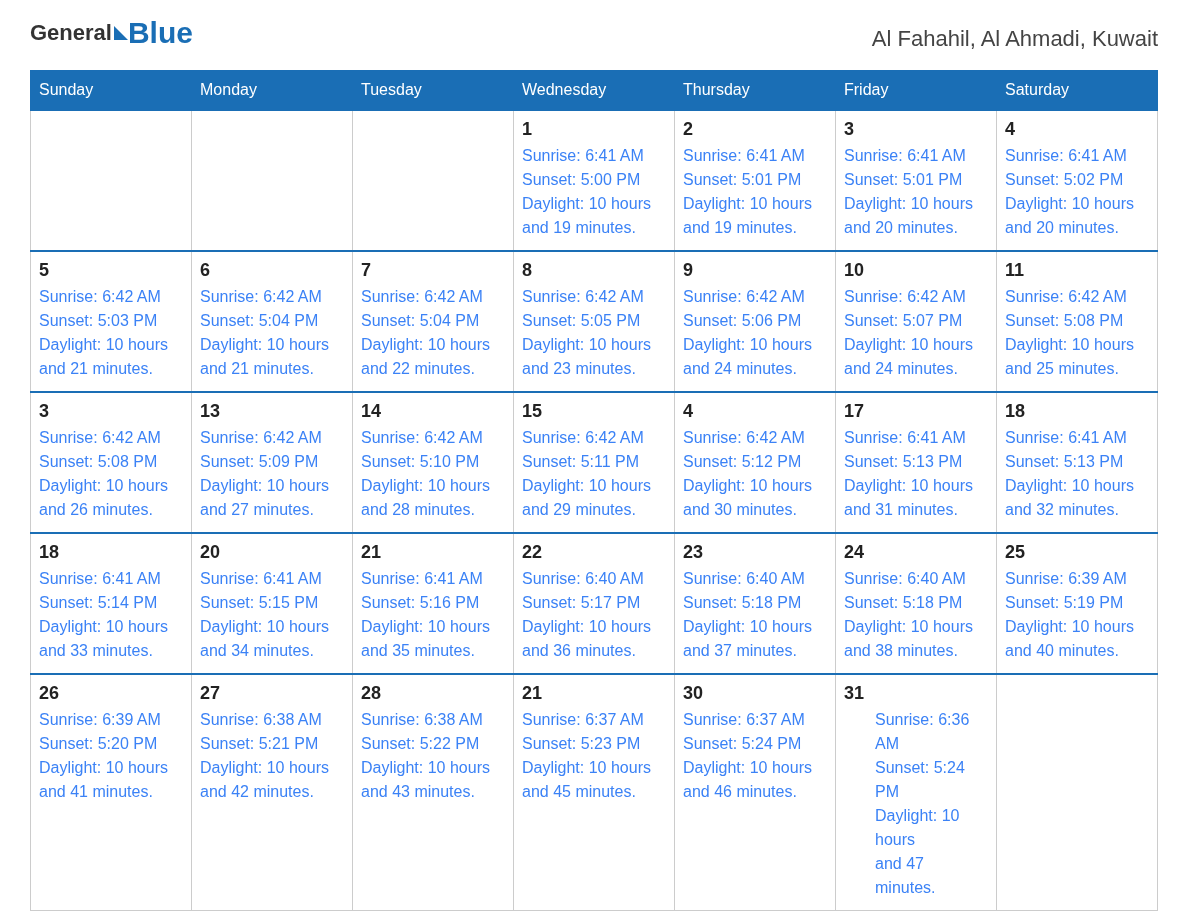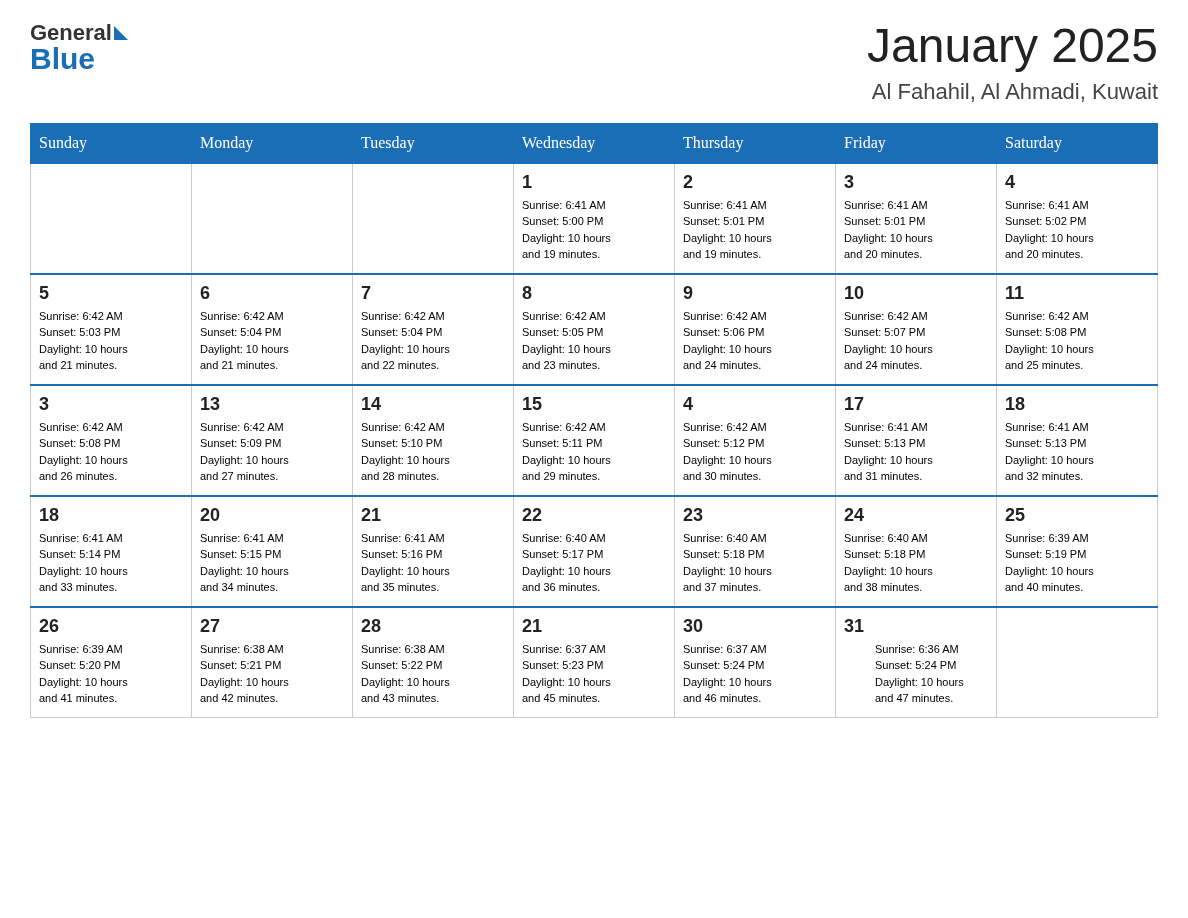--- a/index.html
+++ b/index.html
@@ -59,62 +59,60 @@
       table-layout: fixed;
     }
     thead tr th {
       background-color: #1a6eb5;
       color: #fff;
       padding: 10px 8px;
       font-size: 16px;
       font-weight: normal;
       text-align: left;
       border: 1px solid #1a6eb5;
-      font-family: Liberation Serif, serif;
     }
     tbody tr td {
       vertical-align: top;
       padding: 8px 8px 10px 8px;
       border: 1px solid #ccc;
       border-top: 2px solid #1a6eb5;
       font-size: 13px;
       color: #333;
       height: 110px;
     }
     .day-number {
       font-size: 18px;
       font-weight: bold;
       color: #222;
       display: block;
       margin-bottom: 4px;
     }
     .day-info {
-      font-size: 11px;
-      color: #000000;
+      font-size: 16px;
+      color: #3b82f6;
       line-height: 1.5;
     }
     tbody tr td.empty {
       border-top: 2px solid #1a6eb5;
     }
   </style>
 </head>
 <body>
 
 <div class="header">
   <div class="logo">
-    <div style="display:flex; flex-direction:column; align-items:flex-start;">
+    <div style="display:flex; flex-direction:row; align-items:flex-start;">
       <div style="display:flex; align-items:center;">
         <span class="logo-text">General</span>
         <span class="logo-triangle"></span>
       </div>
       <span class="logo-text logo-blue" style="font-size:30px; font-weight:bold; margin-top:-4px;">Blue</span>
     </div>
   </div>
   <div class="title-block">
-    <div class="month-title">January 2025</div>
     <div class="location-title">Al Fahahil, Al Ahmadi, Kuwait</div>
   </div>
 </div>
 
 <table>
   <thead>
     <tr>
     <th>Sunday</th>
         <th>Monday</th>
         <th>Tuesday</th>

